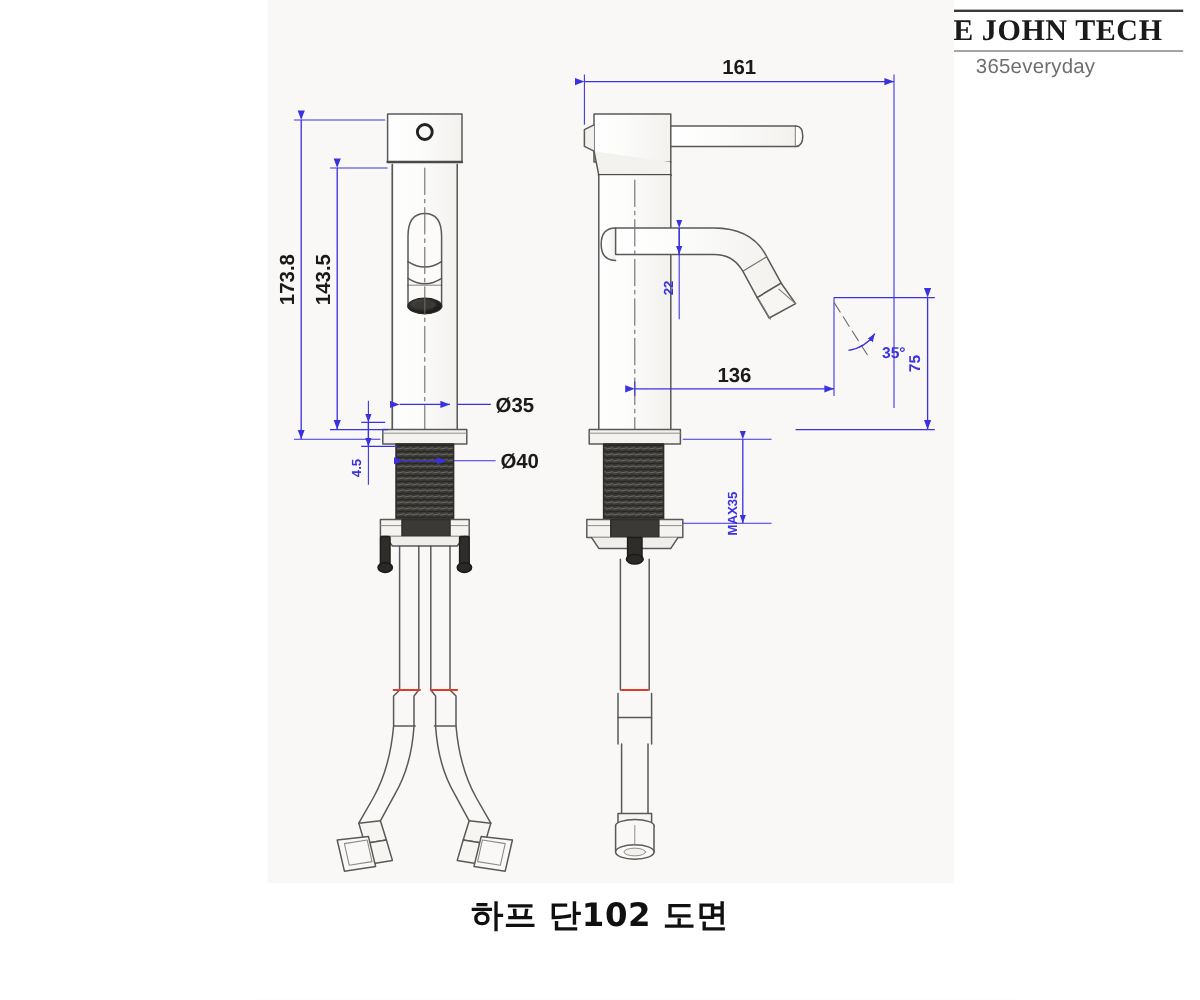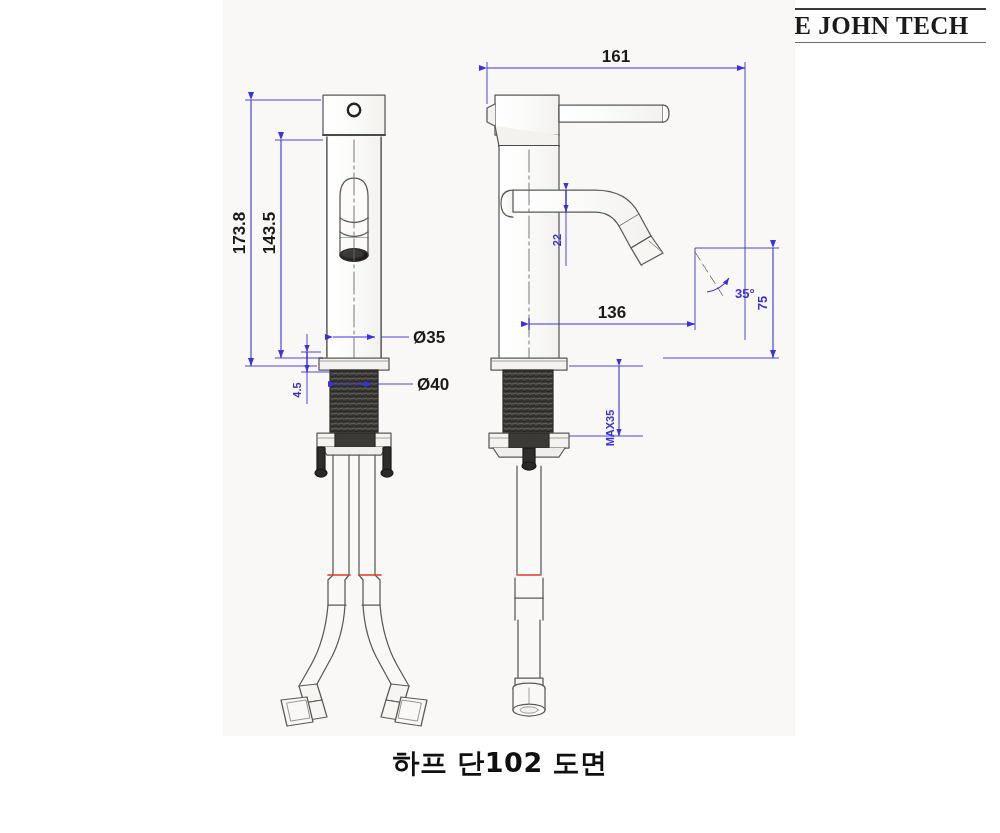--- a/index.html
+++ b/index.html
@@ -76,20 +76,21 @@
 </style>
 </head>
 <body>
 
 <div class="page">
 
   <div class="brand">
     <div class="rule"></div>
     <div class="brand-title">THE JOHN TECH</div>
     <div class="rule thin"></div>
+    <div class="brand-sub">365everyday</div>
   </div>
 
   <div class="canvas">
     <svg width="572" height="736" viewBox="0 0 572 736" xmlns="http://www.w3.org/2000/svg">
       <defs>
         <marker id="ar" markerWidth="9" markerHeight="9" refX="8" refY="3" orient="auto" markerUnits="userSpaceOnUse">
           <path d="M0,0 L8,3 L0,6 z" fill="#3a32e0"></path>
         </marker>
         <marker id="arS" markerWidth="8" markerHeight="8" refX="7" refY="2.6" orient="auto" markerUnits="userSpaceOnUse">
           <path d="M0,0 L7,2.6 L0,5.2 z" fill="#3a32e0"></path>

